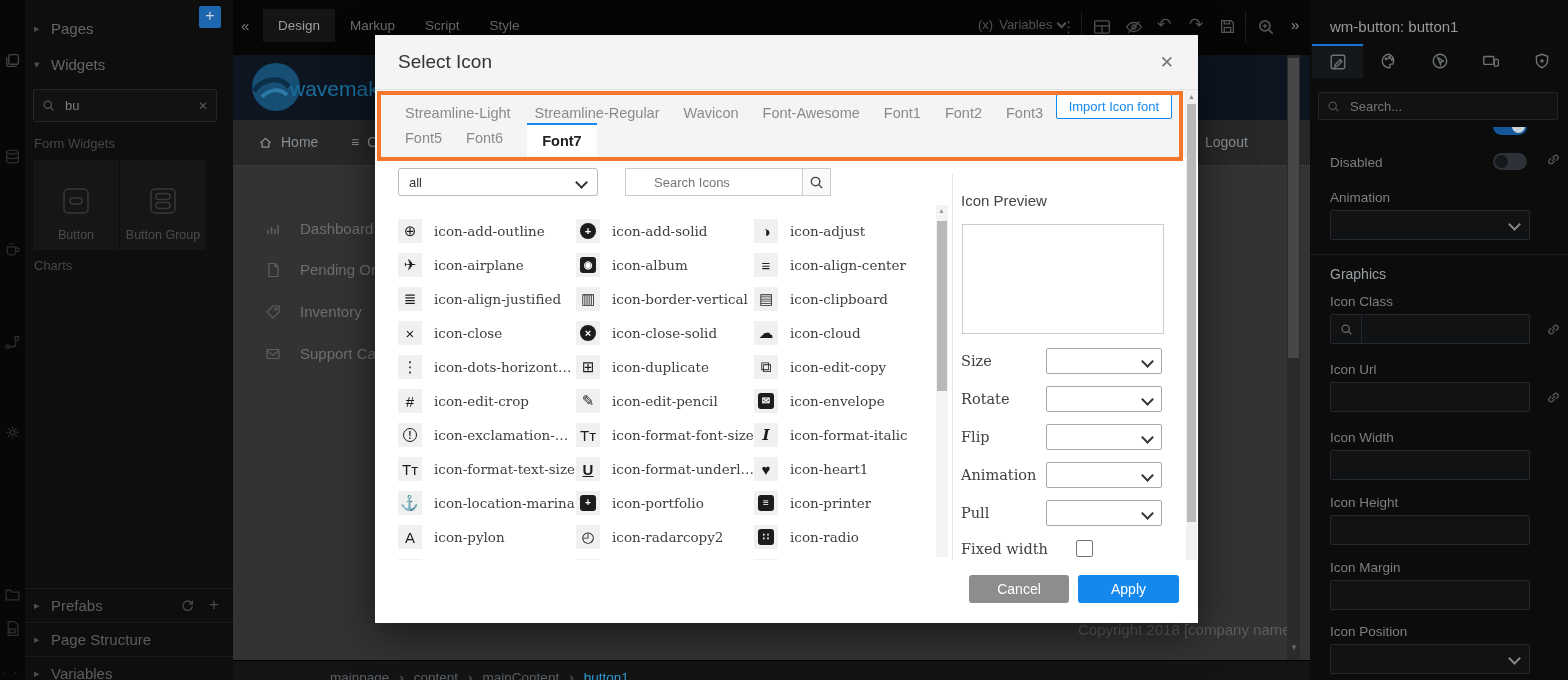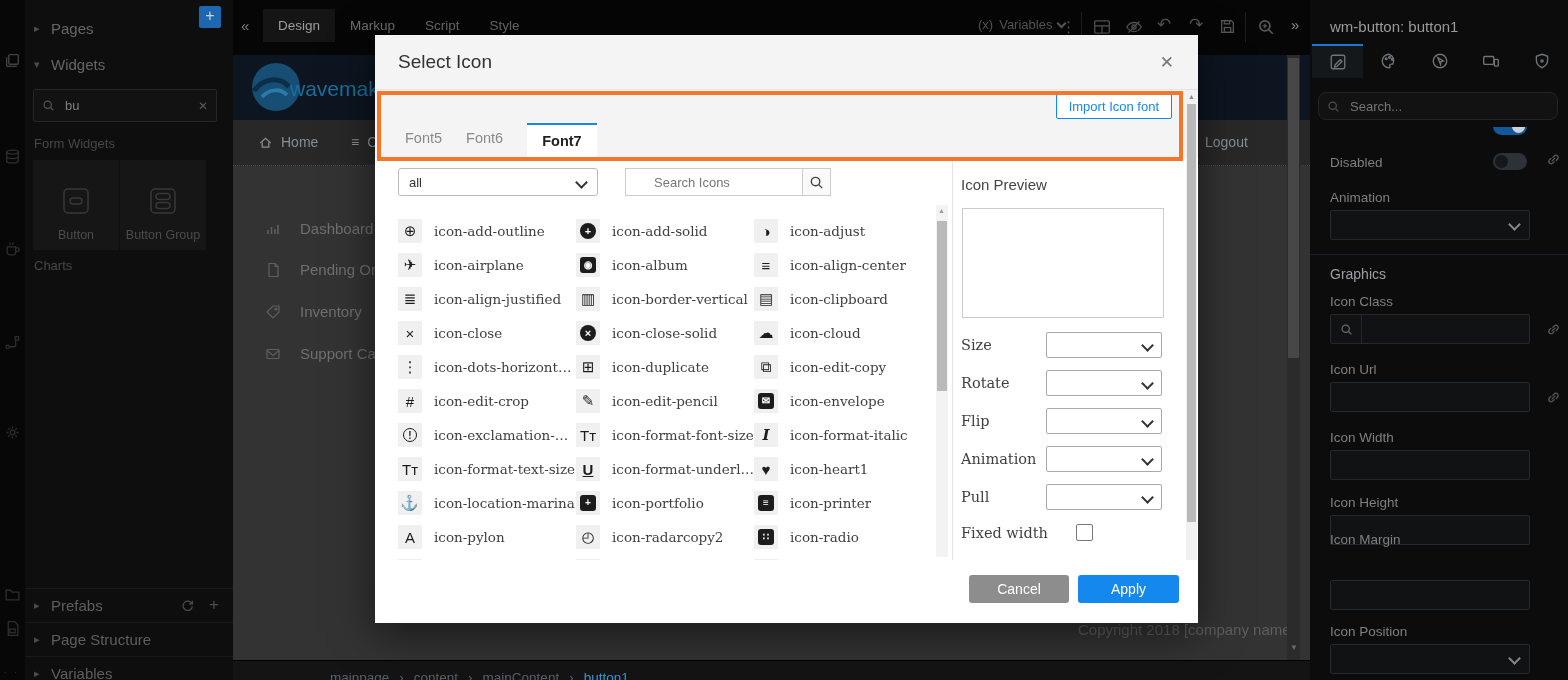--- a/index.html
+++ b/index.html
@@ -48,21 +48,21 @@
   .cscroll .darr{position:absolute;left:3px;top:588px;color:#6a6a6a;font-size:8px;}
   .bottombar{position:absolute;left:0;top:660px;width:1077px;height:20px;background:#141414;border-top:1px solid #000;overflow:hidden;}
   .bcrumb{position:absolute;left:97px;top:9px;display:flex;gap:10px;font-size:13.5px;color:#596066;}
   .bitem.last{color:#2f9bd6;}
   
   .inspector{position:absolute;left:1310px;top:0;width:258px;height:680px;background:#0c0c0c;z-index:5;}
   .insp-title{position:absolute;left:20px;top:18px;color:#9a9a9a;font-size:15px;}
   .insp-tabs{position:absolute;left:2px;top:44px;display:flex;}
   .itab{width:51px;height:34px;display:flex;align-items:center;justify-content:center;color:#6f7477;}
   .itab.active{background:#15181b;border-top:2px solid #1976d2;height:32px;}
-  .insp-search{position:absolute;left:8px;top:92px;width:240px;height:28px;background:#121212;border:1px solid #242424;border-radius:8px;display:flex;align-items:center;gap:8px;padding:0 8px;box-sizing:border-box;color:#4f4f4f;}
+  .insp-search{position:absolute;left:8px;top:92px;width:240px;height:28px;background:#121212;border:1px solid #242424;border-radius:2px;display:flex;align-items:center;gap:8px;padding:0 8px;box-sizing:border-box;color:#4f4f4f;}
   .insp-search input{background:transparent;border:none;outline:none;color:#5f5f5f;font-size:13px;width:170px;font-family:"Liberation Sans",sans-serif;}
   .ilabel2{position:absolute;left:20px;color:#7f7f7f;font-size:13.5px;}
   .ifield{position:absolute;left:20px;width:200px;height:30px;background:#101214;border:1px solid #25292d;border-radius:2px;box-sizing:border-box;}
   .ifield .chev{position:absolute;right:10px;top:9px;border-color:#888;}
   .tgl{position:absolute;width:34px;height:17px;border-radius:9px;background:#2c3237;}
   .tgl .knob{position:absolute;left:2px;top:2px;width:13px;height:13px;border-radius:50%;background:#15181b;}
   .half-tgl{position:absolute;left:183px;top:127px;width:34px;height:9px;overflow:hidden;}
   .half-tgl .inner{position:relative;top:-9px;width:34px;height:17px;border-radius:9px;background:#14589c;}
   .half-tgl .knob{position:absolute;right:2px;top:2px;width:13px;height:13px;border-radius:50%;background:#c9d2d8;}
   .lnk{position:absolute;left:236px;color:#565a5e;}
@@ -91,21 +91,21 @@
   .isq{width:24px;height:24px;background:#f0f0f0;display:flex;align-items:center;justify-content:center;font-size:15px;color:#1c1c1c;flex:none;}
   .ilabel{font-family:"DejaVu Serif",serif;font-size:13.5px;color:#3f3f3f;white-space:nowrap;overflow:hidden;text-overflow:ellipsis;max-width:148px;}
   .v-solid .g{background:#1c1c1c;color:#fff;border-radius:50%;width:16px;height:16px;line-height:16px;text-align:center;font-size:11px;font-weight:bold;}
   .v-solidsq .g{background:#1c1c1c;color:#fff;border-radius:3px;width:16px;height:16px;line-height:15px;text-align:center;font-size:10px;font-weight:bold;}
   .v-circle .g{border:1.5px solid #1c1c1c;border-radius:50%;width:14px;height:14px;line-height:13px;text-align:center;font-size:10px;font-weight:bold;box-sizing:border-box;}
   .v-italic .g{font-style:italic;font-family:"DejaVu Serif",serif;font-weight:bold;}
   .v-underline .g{text-decoration:underline;font-weight:bold;}
   .lscroll{position:absolute;left:561px;top:47px;width:12px;height:352px;background:#f3f3f3;}
   .lscroll .uarr{position:absolute;left:2px;top:2px;color:#999;font-size:7px;}
   .lscroll .thumb{position:absolute;left:1px;top:16px;width:10px;height:170px;background:#b9b9b9;}
-  .preview{position:absolute;left:577px;top:0;width:246px;height:402px;border-left:1px solid #e5e5e5;box-sizing:border-box;}
+  .preview{position:absolute;left:577px;top:16px;width:246px;height:402px;border-left:1px solid #e5e5e5;box-sizing:border-box;}
   .ptitle{position:absolute;left:8px;top:18px;font-size:15px;color:#444;}
   .pbox{position:absolute;left:9px;top:50px;width:202px;height:110px;border:1px solid #ccc;box-sizing:border-box;background:#fff;}
   .pfields{position:absolute;left:8px;top:168px;width:230px;}
   .prow{height:38px;display:flex;align-items:center;}
   .plabel{font-family:"DejaVu Serif",serif;font-size:14.5px;color:#3f3f3f;width:85px;}
   .psel{position:relative;width:116px;height:26px;border:1px solid #a9a9a9;border-radius:2px;box-sizing:border-box;}
   .psel .chev{position:absolute;right:9px;top:8px;}
   .fxrow{position:absolute;left:8px;top:366px;display:flex;align-items:center;gap:28px;}
   .fxlabel{font-family:"DejaVu Serif",serif;font-size:14.5px;color:#3f3f3f;}
   .fxcb{width:15px;height:15px;border:1px solid #777;border-radius:2px;}
@@ -590,35 +590,45 @@
         <use href="#i-link"></use>
       </svg>
     </span>
 
   <div class="ilabel2" style="top:430px">Icon Width</div>
   <div class="ifield" style="top:450px"></div>
 
   <div class="ilabel2" style="top:495px">Icon Height</div>
   <div class="ifield" style="top:515px"></div>
 
-  <div class="ilabel2" style="top:532px">Icon Margin</div>
+  <div class="ilabel2" style="top:560px">Icon Margin</div>
   <div class="ifield" style="top:580px"></div>
 
   <div class="ilabel2" style="top:624px">Icon Position</div>
   <div class="ifield" style="top:644px">
       <span class="chev"></span>
     </div>
 </div>
 
 <div class="modal">
   <div class="mhead">
     <div class="mtitle">Select Icon</div>
     <div class="mclose">✕</div>
   </div>
   <div class="tabzone">
+    <div class="trow1">
+        <div class="mtab">Streamline-Light</div>
+        <div class="mtab">Streamline-Regular</div>
+        <div class="mtab">Wavicon</div>
+        <div class="mtab">Font-Awesome</div>
+        <div class="mtab">Font1</div>
+        <div class="mtab">Font2</div>
+        <div class="mtab">Font3</div>
+        <div class="mtab">Font4</div>
+      </div>
     <div class="trow2">
         <div class="mtab">Font5</div>
         <div class="mtab">Font6</div>
         <div class="mtab active">Font7</div>
       </div>
     <button class="importbtn">Import Icon font</button>
   </div>
   <div class="annot"></div>
 
   <div class="mbody">

